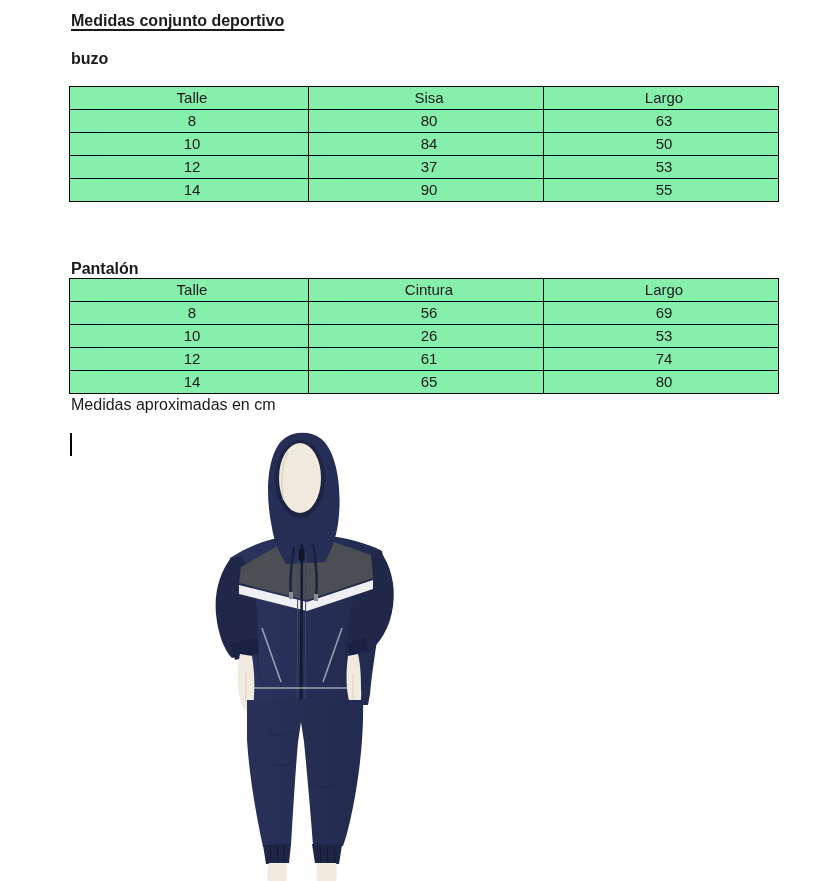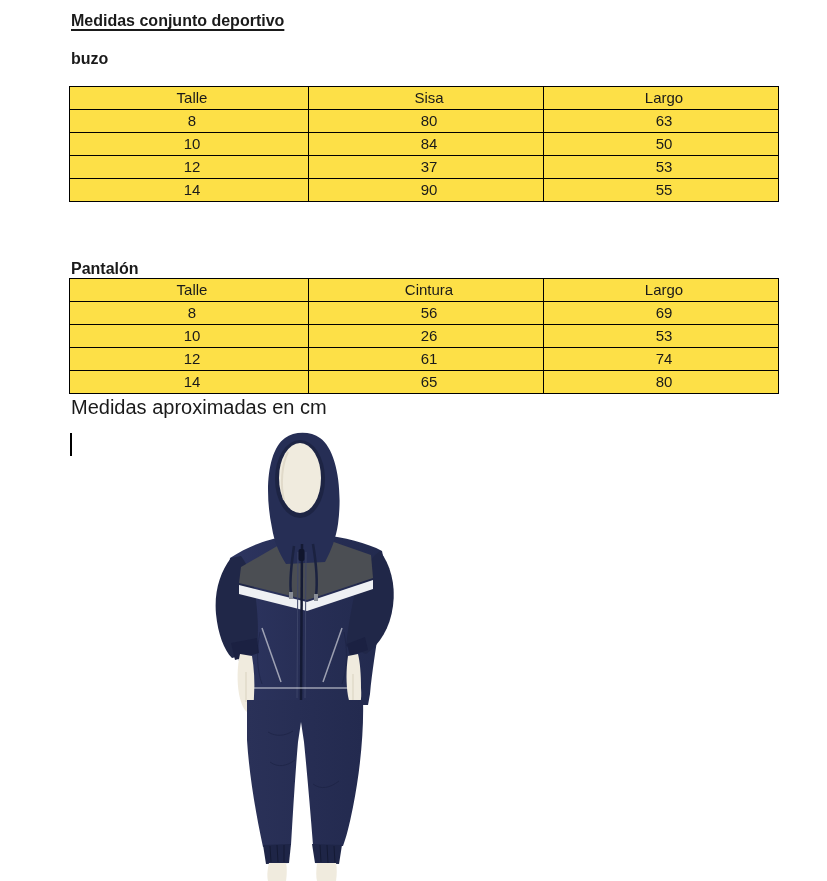--- a/index.html
+++ b/index.html
@@ -10,30 +10,30 @@
   }
   .abs{position:absolute;text-align:center;}
   .doc-title{
     left:71px;top:12px;font-size:16px;font-weight:700;
     text-decoration:underline;text-underline-offset:3px;text-decoration-thickness:1.5px;
   }
   .sec-heading{font-size:16px;font-weight:700;}
   .heading-buzo{left:71px;top:50px;}
   .heading-pantalon{left:71px;top:260px;}
   table.size-table{
-    border-collapse:collapse;table-layout:fixed;width:709px;background:#fde047;
+    border-collapse:collapse;table-layout:fixed;width:709px;background:#86efac;
   }
   .table1{left:69px;top:86px;}
   .table2{left:69px;top:278px;}
   table.size-table td{
     border:1px solid #000;height:22px;padding:0 4px 0 10px;
     font-size:15px;line-height:22px;vertical-align:middle;overflow:hidden;white-space:nowrap;
   }
   .col-a{width:239px;} .col-b{width:235px;} .col-c{width:235px;}
-  .note{left:71px;top:396px;font-size:20px;}
+  .note{left:71px;top:396px;font-size:16px;}
   .caret{left:70px;top:433px;width:2px;height:23px;background:#000;}
   .photo{left:110px;top:432px;width:380px;height:449px;overflow:hidden;}
 </style>
 </head>
 <body>
 
 <main>
 
   <div class="abs doc-title">Medidas conjunto deportivo</div>
 

